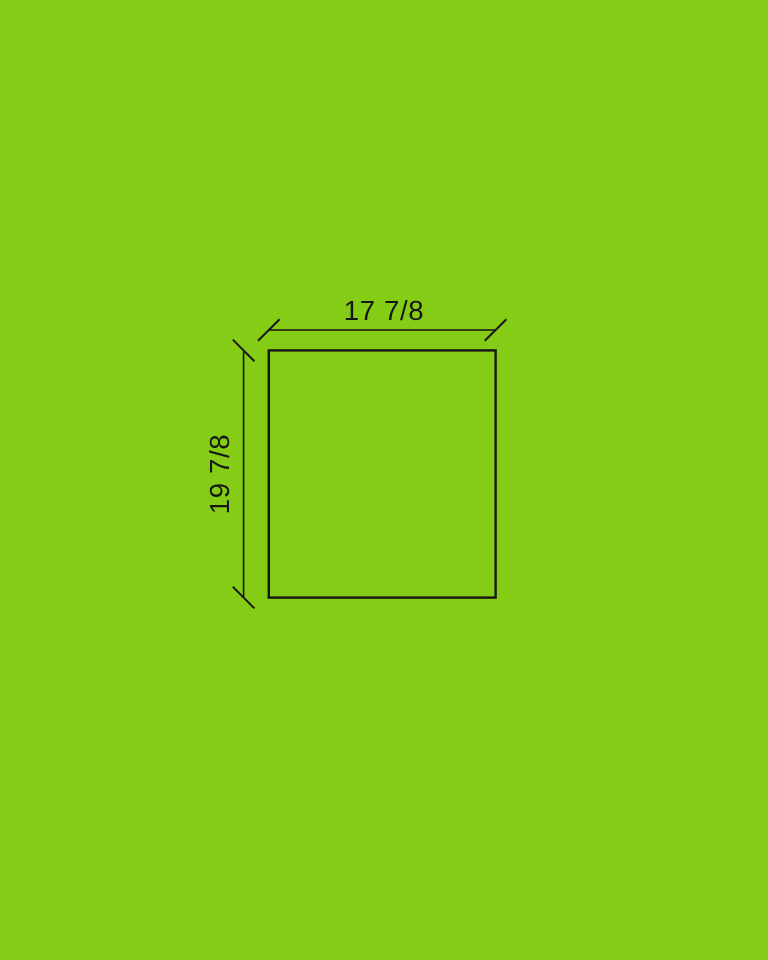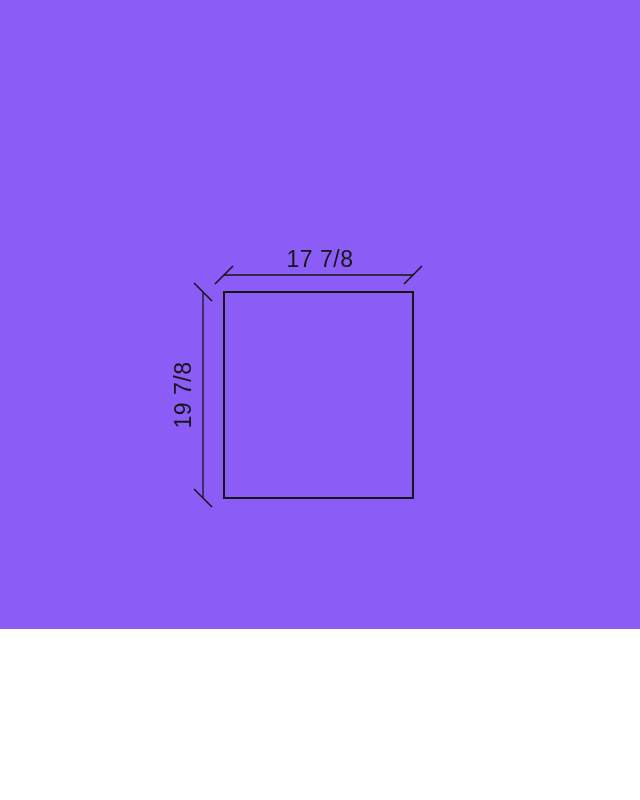--- a/index.html
+++ b/index.html
@@ -2,22 +2,22 @@
 <html><head>
 <meta charset="utf-8">
 <style>
   html, body {
     margin: 0;
     padding: 0;
   }
   .canvas {
     position: relative;
     width: 640px;
-    height: 629px;
-    background: #8b5cf6;
+    height: 800px;
+    background: #84cc16;
     overflow: hidden;
     font-family: "Liberation Sans", sans-serif;
   }
   svg.drawing {
     position: absolute;
     top: 0;
     left: 0;
     width: 640px;
     height: 800px;
     display: block;

